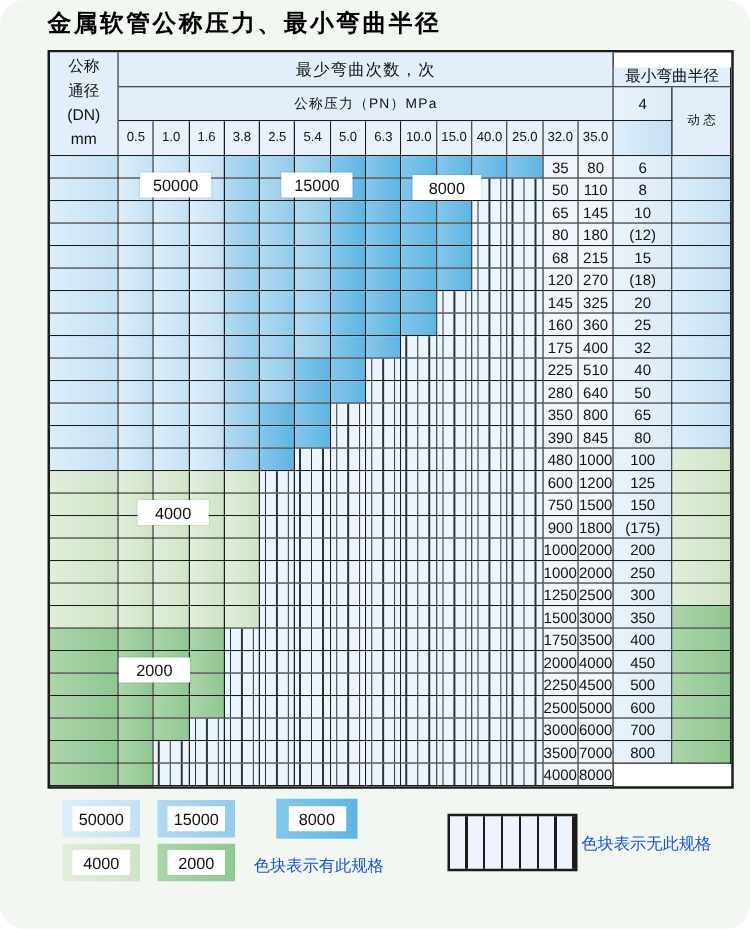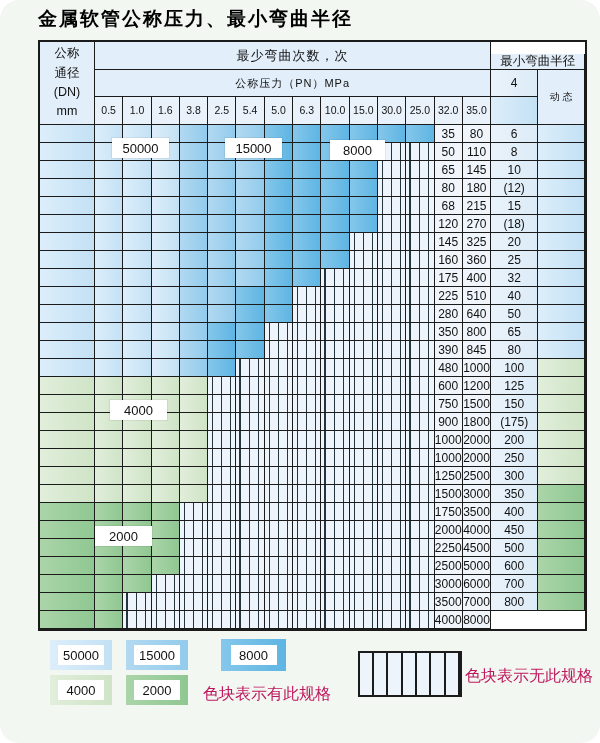--- a/index.html
+++ b/index.html
@@ -41,21 +41,21 @@
   .ov4{left:110px;top:400px;width:57px;height:20px;}
   .ov5{left:95px;top:526px;width:57px;height:20px;}
 
   .sw{position:absolute;display:flex;align-items:center;justify-content:center;}
   .swin{background:#fff;width:46px;height:20px;display:flex;align-items:center;justify-content:center;font-size:13px;}
   .lg1{left:50px;top:640px;width:62px;height:30px;}
   .lg2{left:126px;top:640px;width:62px;height:30px;}
   .lg3{left:221px;top:639px;width:65px;height:32px;}
   .lg4{left:50px;top:675px;width:62px;height:30px;}
   .lg5{left:126px;top:675px;width:62px;height:30px;}
-  .lgtext{position:absolute;font-size:16px;color:#be185d;white-space:nowrap;}
+  .lgtext{position:absolute;font-size:13px;color:#1d4ed8;white-space:nowrap;}
   .lt1{left:203px;top:684px;}
   .lt2{left:465px;top:666px;}
   .lghatch{position:absolute;left:358px;top:651px;width:100px;height:42px;border:2px solid #1b1b1b;
       background-color:#eef4fb;
       background-image:repeating-linear-gradient(90deg,#1b1b1b 0 2px,transparent 2px 14.3px);
       background-position:12px 0;}
 </style>
 </head>
 <body>
 
@@ -77,21 +77,21 @@
   <div class="c pv">0.5</div>
       <div class="c pv">1.0</div>
       <div class="c pv">1.6</div>
       <div class="c pv">3.8</div>
       <div class="c pv">2.5</div>
       <div class="c pv">5.4</div>
       <div class="c pv">5.0</div>
       <div class="c pv">6.3</div>
       <div class="c pv">10.0</div>
       <div class="c pv">15.0</div>
-      <div class="c pv">30.0</div>
+      <div class="c pv">40.0</div>
       <div class="c pv">25.0</div>
       <div class="c pv">32.0</div>
       <div class="c pv">35.0</div>
       <div class="c dnc">4</div>
       <div class="c z50"></div>
       <div class="c z50"></div>
       <div class="c z50"></div>
       <div class="c z50"></div>
       <div class="c z50"></div>
       <div class="c z15"></div>

